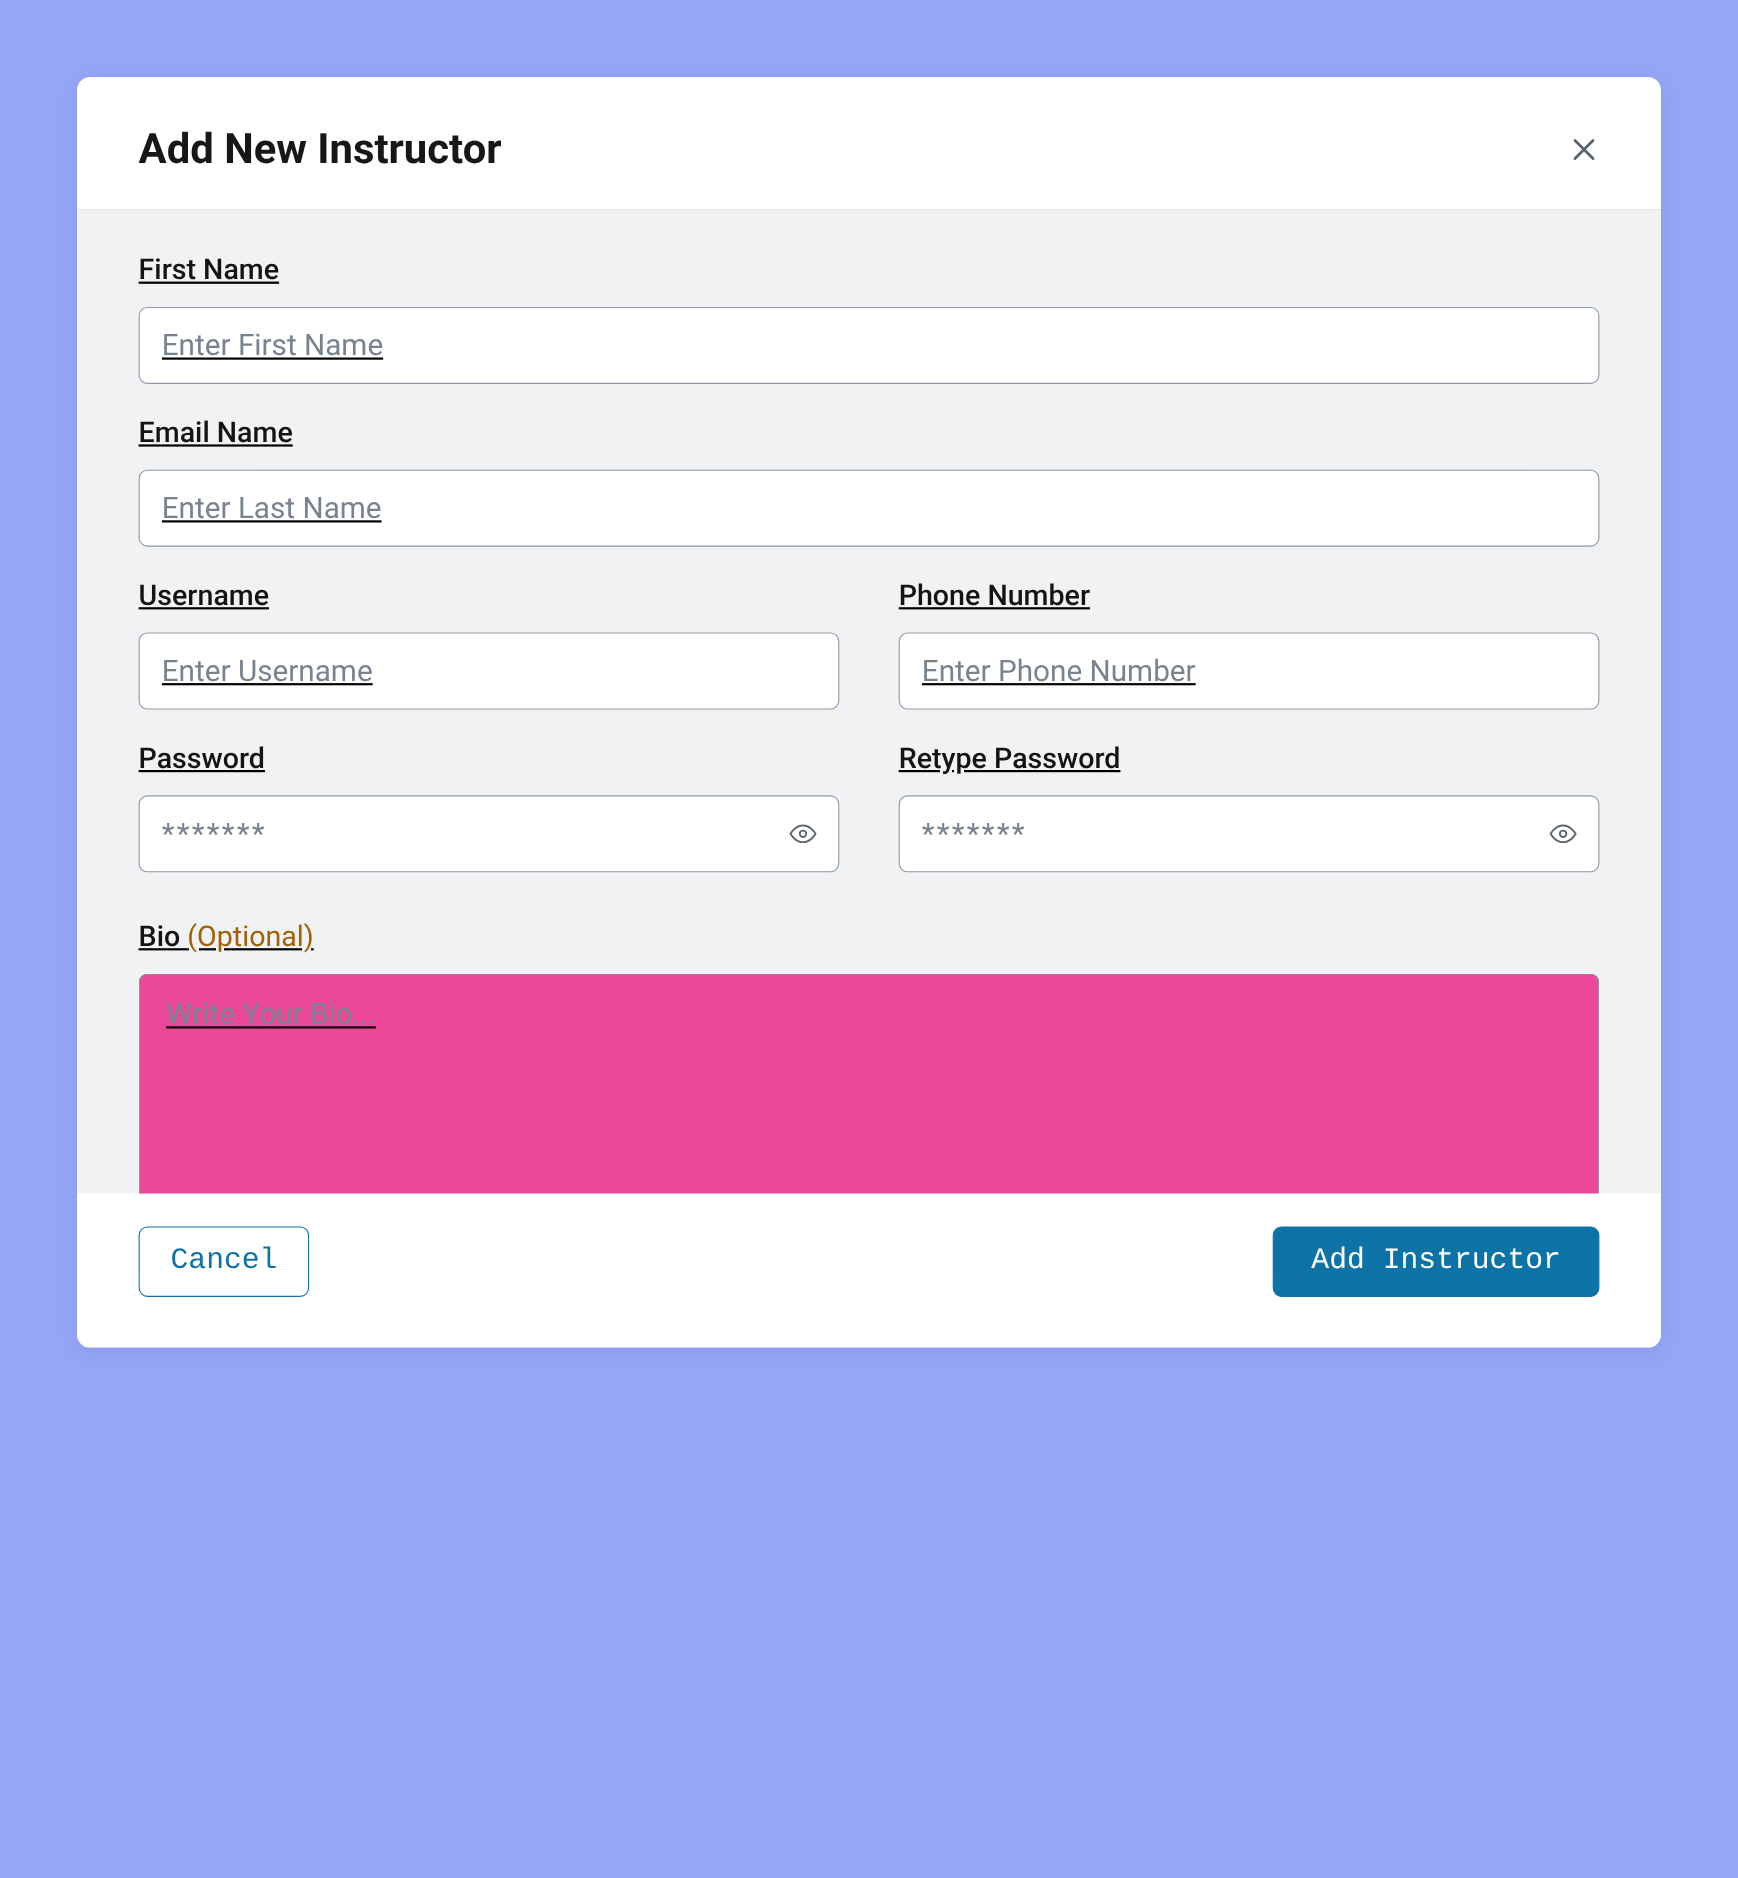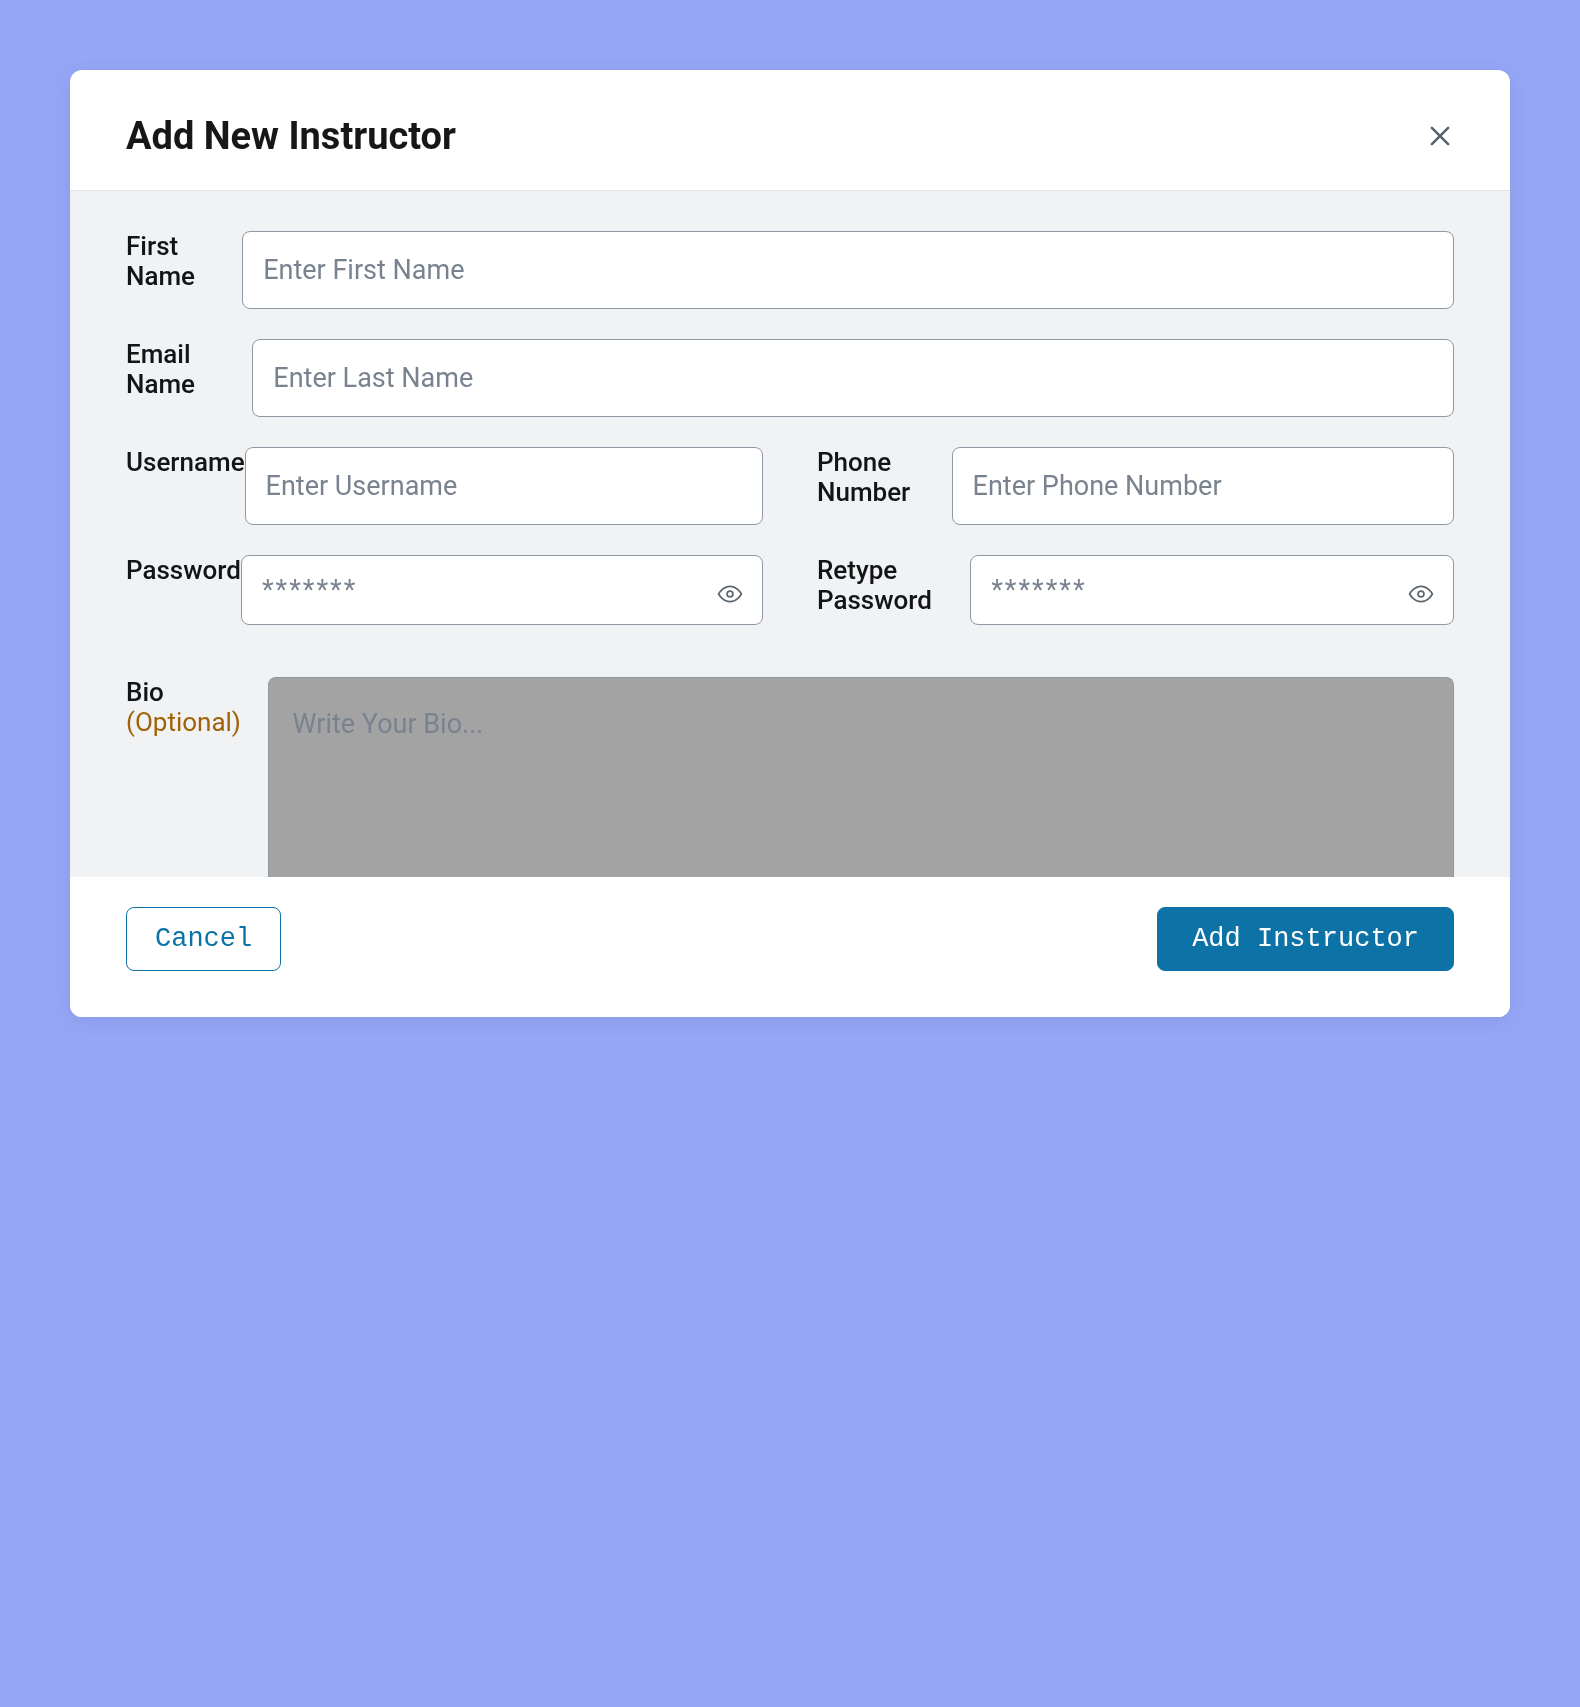--- a/index.html
+++ b/index.html
@@ -55,21 +55,22 @@
 
   .form-row {
     display: flex;
     gap: 54px;
     margin-bottom: 30px;
   }
 
   .form-group {
     flex: 1;
     display: flex;
-    flex-direction: row;
+    flex-direction: column;
+    text-decoration: underline;
   }
 
   .form-group.full {
     width: 100%;
   }
 
   .form-label {
     font-size: 26px;
     font-weight: 500;
     color: #131415;
@@ -116,26 +117,26 @@
     top: 50%;
     transform: translateY(-50%);
     color: #5d6770;
     cursor: pointer;
     display: flex;
     align-items: center;
   }
 
   .form-textarea {
     width: 100%;
-    padding: 30px 24px;
+    padding: 20px 24px;
     font-size: 27px;
     border: 1px solid #8f99a4;
     border-bottom: none;
     border-radius: 8px 8px 0 0;
-    background: #a3a3a3;
+    background: #ec4899;
     color: #212529;
     outline: none;
     resize: none;
     min-height: 200px;
     font-family: inherit;
   }
 
   .form-textarea::placeholder {
     color: #79838f;
   }

